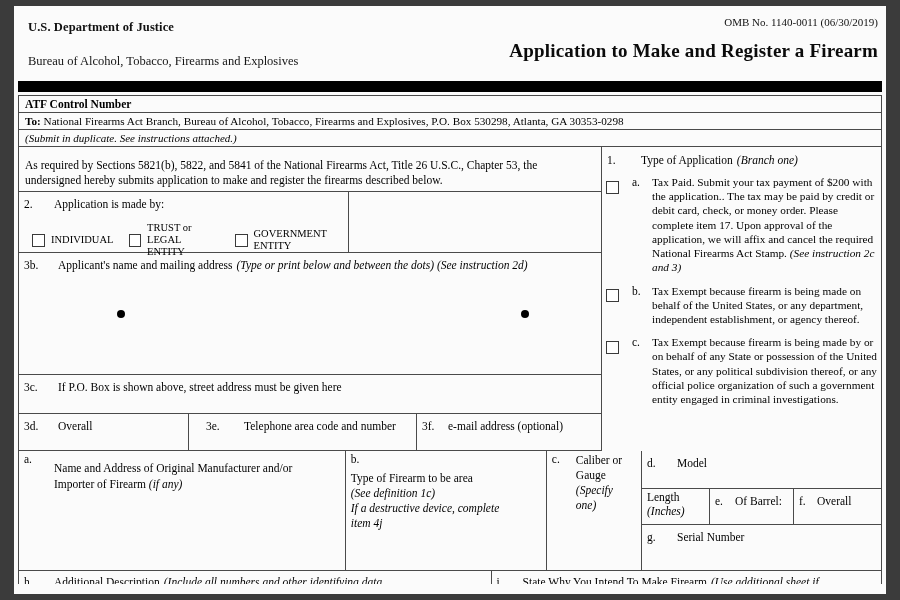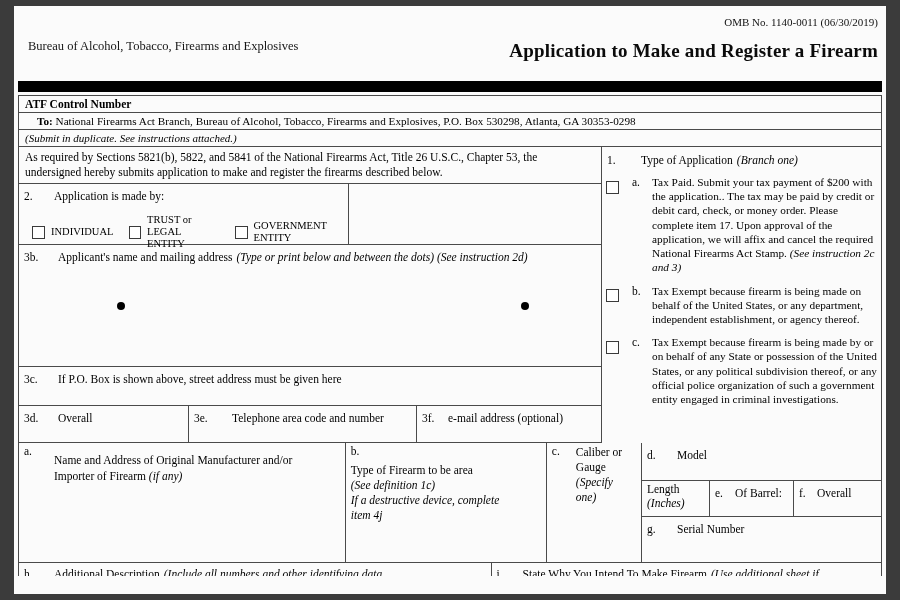--- a/index.html
+++ b/index.html
@@ -50,23 +50,23 @@
     border: 1px solid #4a4a4a;
     border-bottom: none;
     box-sizing: border-box;
     width: calc(100% - 8px);
   }
   .row { display: flex; border-bottom: 1px solid #4a4a4a; box-sizing: border-box; }
   .cell { box-sizing: border-box; padding: 2px 5px; position: relative; }
   .vline { border-right: 1px solid #4a4a4a; }
   .ctrlnum { font-size: 11.5px; font-weight: bold; padding: 2px 6px; }
   .tolineprefix { font-weight: bold; }
-  .toline { font-size: 11.2px; padding: 2px 6px; margin-left: 12px; }
+  .toline { font-size: 11.2px; padding: 2px 6px; }
   .dup { font-size: 11px; font-style: italic; padding: 2px 6px; }
-  .intro { font-size: 11.5px; line-height: 1.28; padding: 3px 6px 4px 6px; }
+  .intro { font-size: 11.5px; line-height: 1.28; padding: 3px 6px 4px 6px; margin-top: 8px; }
   .lbl { font-size: 11.5px; }
   .num { display: inline-block; }
   .it { font-style: italic; }
   .bx {
     display: inline-block;
     width: 13px; height: 13px;
     border: 1px solid #3a3a3a;
     background: #fff;
     vertical-align: middle;
     box-sizing: border-box;
@@ -87,20 +87,21 @@
   .taxitem .ltr { width: 20px; flex: none; font-size: 11.5px; padding-top: 1px; }
   .taxitem .txt { font-size: 11.3px; line-height: 1.26; flex: 1; }
   .clip { overflow: hidden; }
 </style>
 </head>
 <body>
 
 <div class="page">
 
   <div class="hdr">
+    <div class="dept">U.S. Department of Justice</div>
     <div class="bureau">Bureau of Alcohol, Tobacco, Firearms and Explosives</div>
     <div class="omb">OMB No. 1140-0011 (06/30/2019)</div>
     <div class="apptitle">Application to Make and Register a Firearm</div>
   </div>
 
   <div class="blackbar"></div>
 
   <div class="grid">
 
     <div class="row">
@@ -167,21 +168,21 @@
           <span class="lbl num" style="width:30px;">3c.</span>
           <span class="lbl">If P.O. Box is shown above, street address must be given here</span>
         </div>
 
         <div style="display:flex; height:36px; border-bottom:1px solid #4a4a4a;">
           <div class="vline cell" style="width:170px;">
             <span class="lbl num" style="width:30px;">3d.</span>
             <span class="lbl">Overall</span>
           </div>
           <div class="vline cell" style="width:228px;">
-            <span class="lbl num" style="width:34px;">3e.</span>
+            <span class="lbl num" style="width:34px;margin-left:12px;">3e.</span>
             <span class="lbl">Telephone area code and number</span>
           </div>
           <div class="cell" style="width:184px;">
             <span class="lbl num" style="width:22px;">3f.</span>
             <span class="lbl">e-mail address (optional)</span>
           </div>
         </div>
       </div>
 
       <div style="width:288px;">

